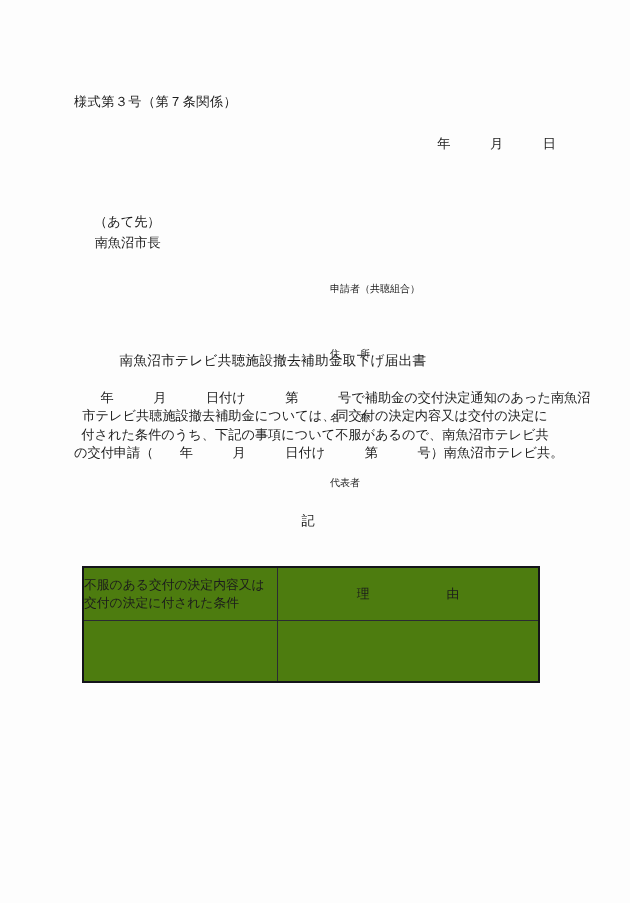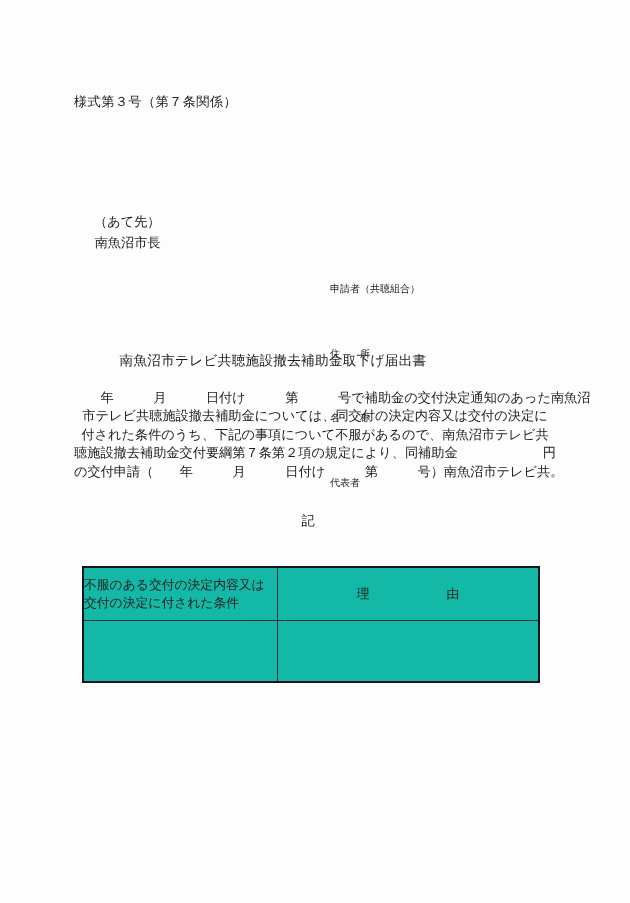--- a/index.html
+++ b/index.html
@@ -124,21 +124,21 @@
     position: absolute;
     left: 82px;
     top: 566px;
     width: 458px;
   }
   table.form-table {
     border-collapse: collapse;
     width: 100%;
     table-layout: fixed;
     border: 2.2px solid #14141a;
-    background: #14b8a6;
+    background: #4d7c0f;
   }
   table.form-table td {
     border: 1px solid #2b2b33;
     font-size: 12.8px;
     vertical-align: middle;
     padding: 0;
   }
   td.col-left  { width: 193px; }
   td.col-right { width: auto; }
 
@@ -157,43 +157,40 @@
     height: 60px;
   }
 </style>
 </head>
 <body>
 
 <div class="page">
 
   <div class="form-no">様式第３号（第７条関係）</div>
 
+  <div class="date-line">年　　　月　　　日</div>
 
   <div class="addressee">
     <span class="to-label">（あて先）</span>
     <span class="to-name">南魚沼市長</span>
   </div>
 
   <div class="applicant">
     <span>申請者（共聴組合）</span>
     <span>住　　所</span>
     <span>名　　称</span>
     <span>代表者</span>
   </div>
 
   <div class="doc-title">南魚沼市テレビ共聴施設撤去補助金取下げ届出書</div>
 
   <div class="body-text">
     <span class="ln">　　年　　　月　　　日付け　　　第　　　号で補助金の交付決定通知のあった南魚沼</span>
     <span class="ln">市テレビ共聴施設撤去補助金については、同交付の決定内容又は交付の決定に</span>
     <span class="ln">付された条件のうち、下記の事項について不服があるので、南魚沼市テレビ共</span>
-    <span class="ln spread">
-      <span>聴施設撤去補助金交付要綱第７条第２項の規定により、同補助金</span>
-      <span>円</span>
-    </span>
     <span class="ln">の交付申請（　　年　　　月　　　日付け　　　第　　　号）南魚沼市テレビ共。</span>
   </div>
 
   <div class="ki-mark">記</div>
 
   <div class="tbl-wrap">
     <table class="form-table">
       <tbody>
           <tr>
         <td class="col-left hd-left">不服のある交付の決定内容又は交付の決定に付された条件</td>

